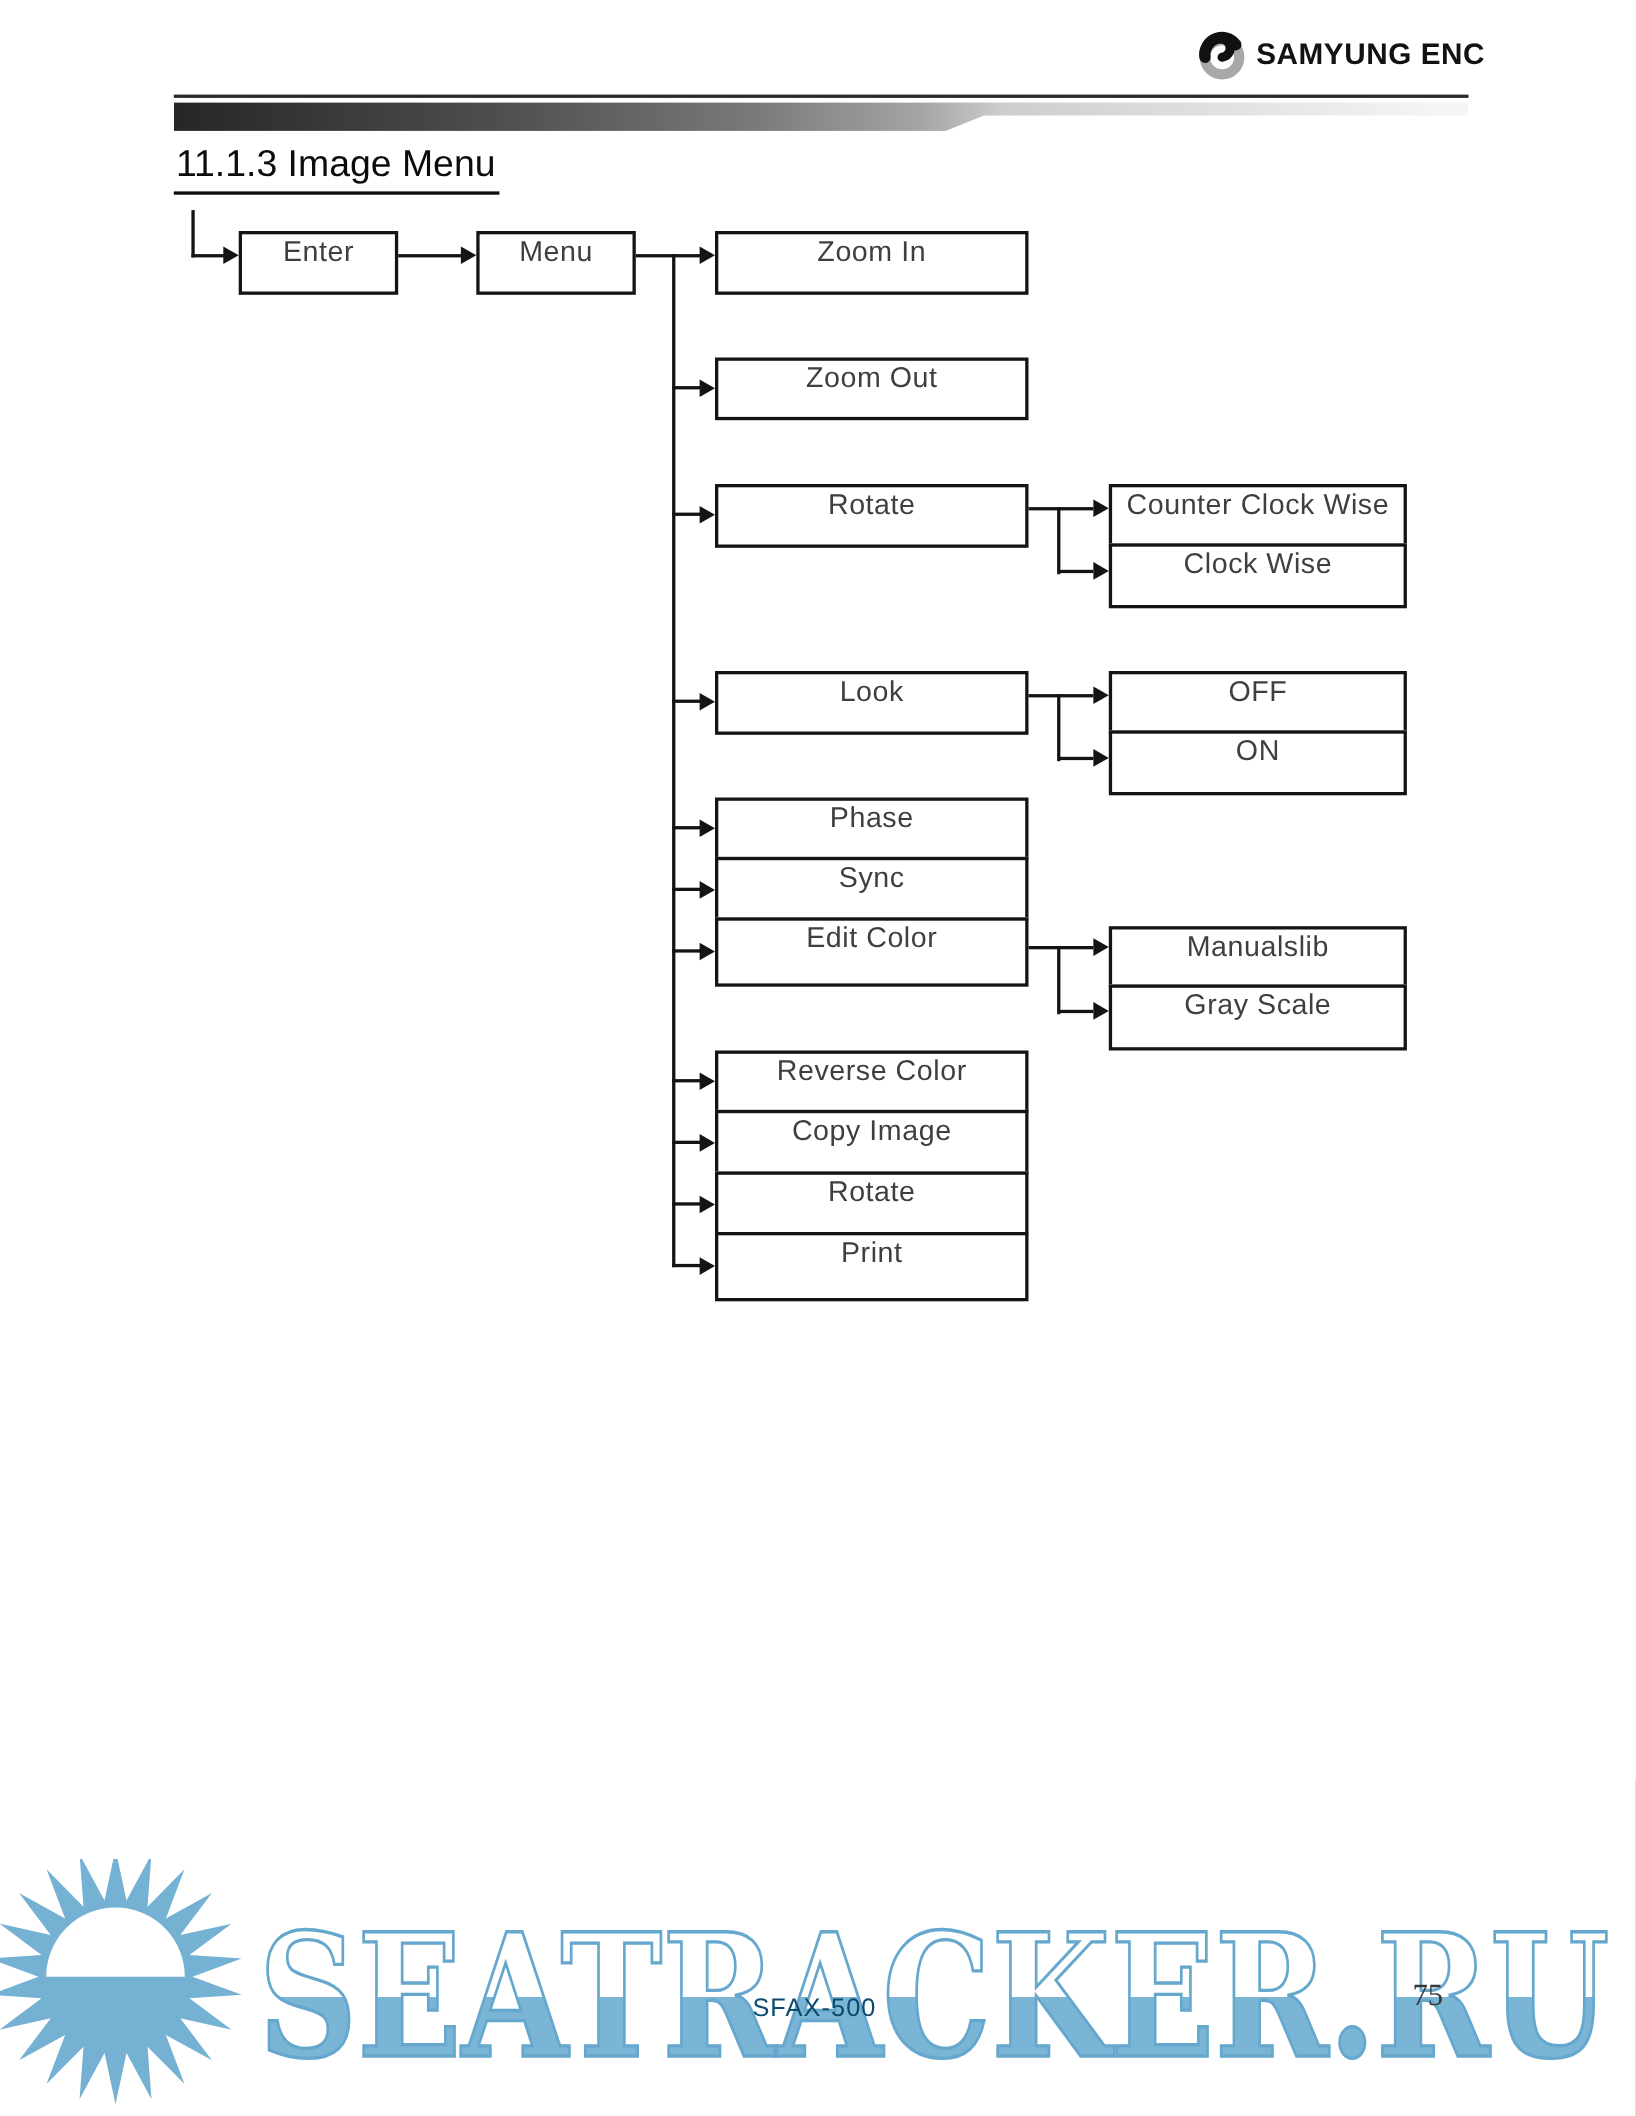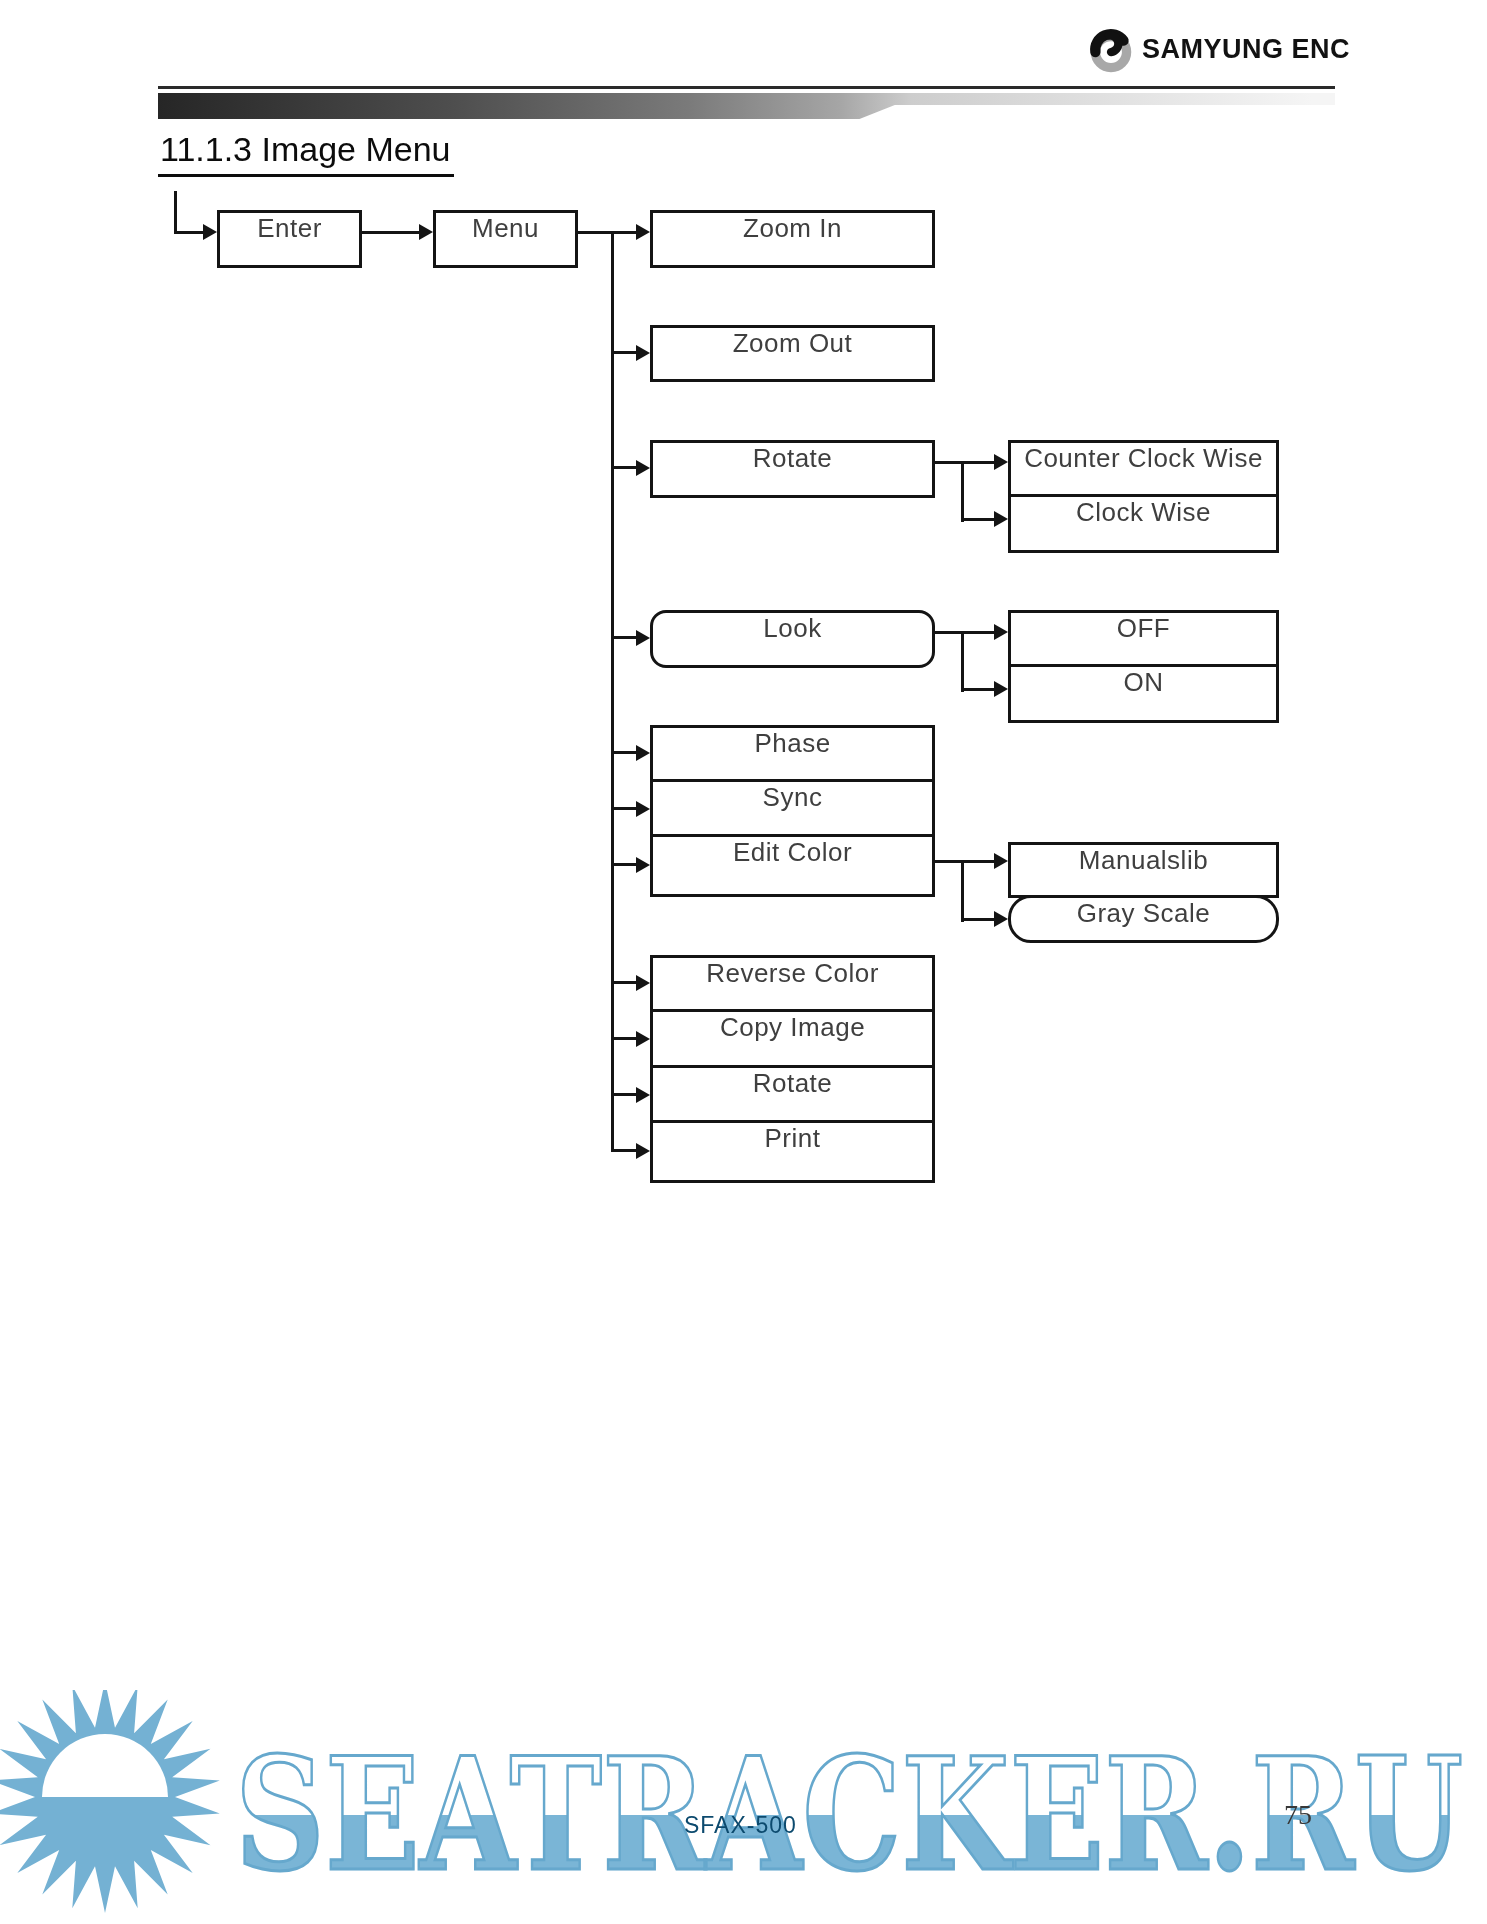--- a/index.html
+++ b/index.html
@@ -98,21 +98,21 @@
 
     <div class="box mid" style="top:210px;height:58px;">
         <span>Zoom In</span>
       </div>
     <div class="box mid" style="top:325px;height:57px;">
         <span>Zoom Out</span>
       </div>
     <div class="box mid" style="top:440px;height:58px;">
         <span>Rotate</span>
       </div>
-    <div class="box mid" style="top:610px;height:58px;border-radius:16px;">
+    <div class="box mid" style="top:610px;height:58px;">
         <span>Look</span>
       </div>
     <div class="box mid" style="top:725px;height:57px;">
         <span>Phase</span>
       </div>
     <div class="box mid" style="top:779px;height:58px;">
         <span>Sync</span>
       </div>
     <div class="box mid" style="top:834px;height:63px;">
         <span>Edit Color</span>
@@ -156,21 +156,21 @@
       </div>
     <div class="box rgt" style="top:610px;height:57px;">
         <span>OFF</span>
       </div>
     <div class="box rgt" style="top:664px;height:59px;">
         <span>ON</span>
       </div>
     <div class="box rgt" style="top:842px;height:56px;">
         <span>Manualslib</span>
       </div>
-    <div class="box rgt" style="top:895px;height:48px;border-radius:23px;">
+    <div class="box rgt" style="top:895px;height:60px;">
         <span>Gray Scale</span>
       </div>
   </div>
 
   <svg class="wm" width="1487" height="234" viewBox="0 1690 1487 234">
     <defs>
       <linearGradient id="wg" gradientUnits="userSpaceOnUse" x1="0" y1="1740" x2="0" y2="1890">
         <stop offset="0" stop-color="#ffffff"></stop>
         <stop offset="0.5" stop-color="#ffffff"></stop>
         <stop offset="0.5" stop-color="#7AB5D6"></stop>

